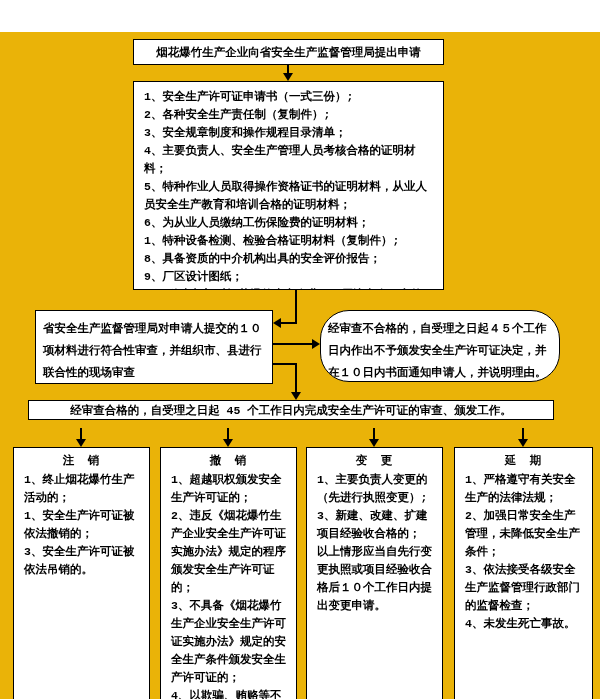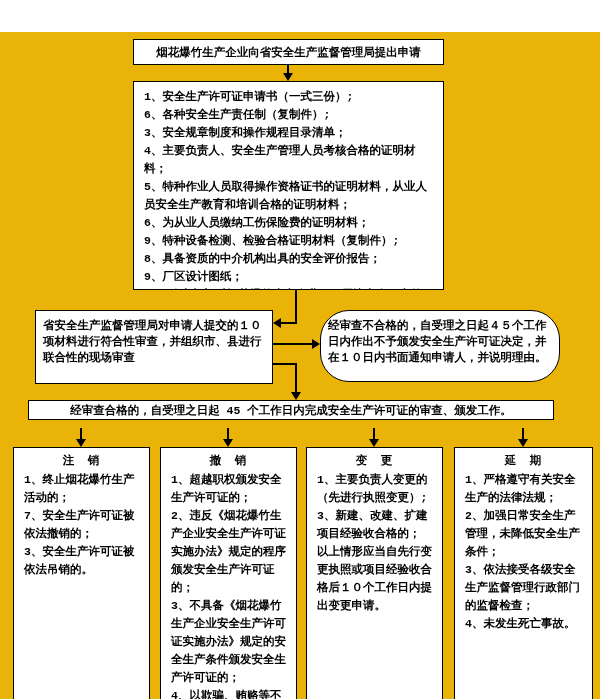--- a/index.html
+++ b/index.html
@@ -10,21 +10,21 @@
     margin-top:32px;
   }
   .box {
     position:absolute; box-sizing:border-box;
     border:1.5px solid #000; background:#fff;
     overflow:hidden;
   }
   .center-text { display:flex; align-items:center; justify-content:center; text-align:center; }
   .materials { padding:6px 10px; line-height:18px; }
   .materials .mi { text-align:left; }
-  .mid { padding:7px 7px; line-height:16px; }
+  .mid { padding:7px 7px; line-height:22px; }
   .wide { line-height:25px; }
   .action { padding:3px 10px; line-height:18px; }
   .action .ttl { text-align:center; line-height:20px; letter-spacing:1px; }
   .line { position:absolute; background:#000; }
   .tri { position:absolute; width:0; height:0; }
   .tri-down  { border-left:5px solid transparent; border-right:5px solid transparent; border-top:8px solid #000; }
   .tri-left  { border-top:5px solid transparent; border-bottom:5px solid transparent; border-right:8px solid #000; }
   .tri-right { border-top:5px solid transparent; border-bottom:5px solid transparent; border-left:8px solid #000; }
 </style>
 </head>
@@ -34,26 +34,26 @@
 
   <div class="box center-text" style="left:133px; top:7px; width:311px; height:26px;">
     <span>烟花爆竹生产企业向省安全生产监督管理局提出申请</span>
   </div>
 
   <div class="line" style="left:287px; top:33px; width:2px; height:9px;"></div>
   <div class="tri tri-down" style="left:283px; top:41px;"></div>
 
   <div class="box materials" style="left:133px; top:49px; width:311px; height:209px;">
     <div class="mi">1、安全生产许可证申请书（一式三份）;</div>
-    <div class="mi">6、各种安全生产责任制（复制件）;</div>
+    <div class="mi">2、各种安全生产责任制（复制件）;</div>
     <div class="mi">3、安全规章制度和操作规程目录清单；</div>
     <div class="mi">4、主要负责人、安全生产管理人员考核合格的证明材料；</div>
     <div class="mi">5、特种作业人员取得操作资格证书的证明材料，从业人员安全生产教育和培训合格的证明材料；</div>
     <div class="mi">6、为从业人员缴纳工伤保险费的证明材料；</div>
-    <div class="mi">9、特种设备检测、检验合格证明材料（复制件）;</div>
+    <div class="mi">1、特种设备检测、检验合格证明材料（复制件）;</div>
     <div class="mi">8、具备资质的中介机构出具的安全评价报告；</div>
     <div class="mi">9、厂区设计图纸；</div>
     <div class="mi">10、公安部门对烟花爆竹生产企业工厂周边安全距离的审核意见。</div>
   </div>
 
   <div class="line" style="left:295px; top:258px; width:2px; height:34px;"></div>
   <div class="line" style="left:281px; top:290px; width:16px; height:2px;"></div>
   <div class="tri tri-left" style="left:273px; top:286px;"></div>
 
   <div class="box mid" style="left:35px; top:278px; width:238px; height:74px;">
@@ -80,21 +80,21 @@
   <div class="line" style="left:227px; top:396px; width:2px; height:11px;"></div>
   <div class="tri tri-down" style="left:223px; top:407px;"></div>
   <div class="line" style="left:373px; top:396px; width:2px; height:11px;"></div>
   <div class="tri tri-down" style="left:369px; top:407px;"></div>
   <div class="line" style="left:522px; top:396px; width:2px; height:11px;"></div>
   <div class="tri tri-down" style="left:518px; top:407px;"></div>
 
   <div class="box action" style="left:13px; top:415px; width:137px; height:279px;">
     <div class="ttl">注　销</div>
     <div>1、终止烟花爆竹生产活动的；</div>
-    <div>7、安全生产许可证被依法撤销的；</div>
+    <div>1、安全生产许可证被依法撤销的；</div>
     <div>3、安全生产许可证被依法吊销的。</div>
   </div>
 
   <div class="box action" style="left:160px; top:415px; width:137px; height:279px;">
     <div class="ttl">撤　销</div>
     <div>1、超越职权颁发安全生产许可证的；</div>
     <div>2、违反《烟花爆竹生产企业安全生产许可证实施办法》规定的程序颁发安全生产许可证的；</div>
     <div>3、不具备《烟花爆竹生产企业安全生产许可证实施办法》规定的安全生产条件颁发安全生产许可证的；</div>
     <div>4、以欺骗、贿赂等不正当手段取得安全生产许可证的。</div>
   </div>

